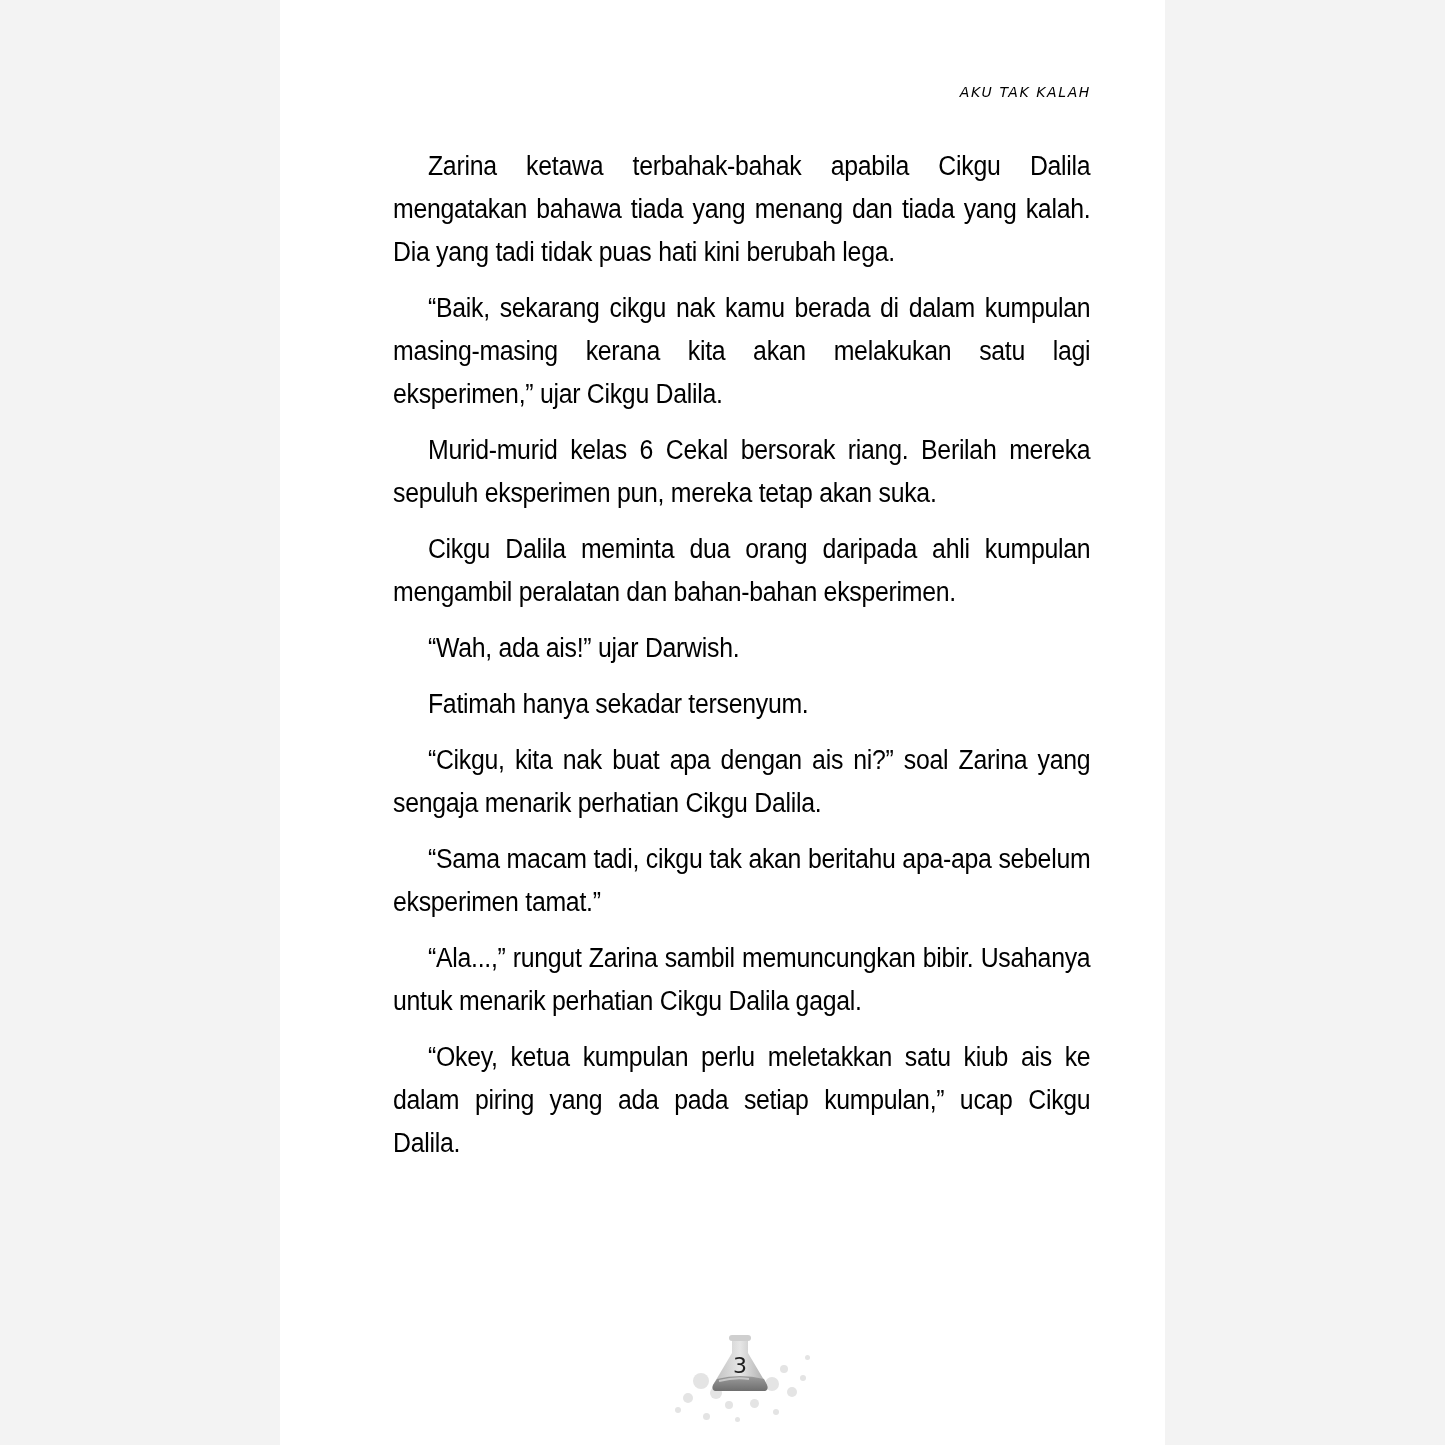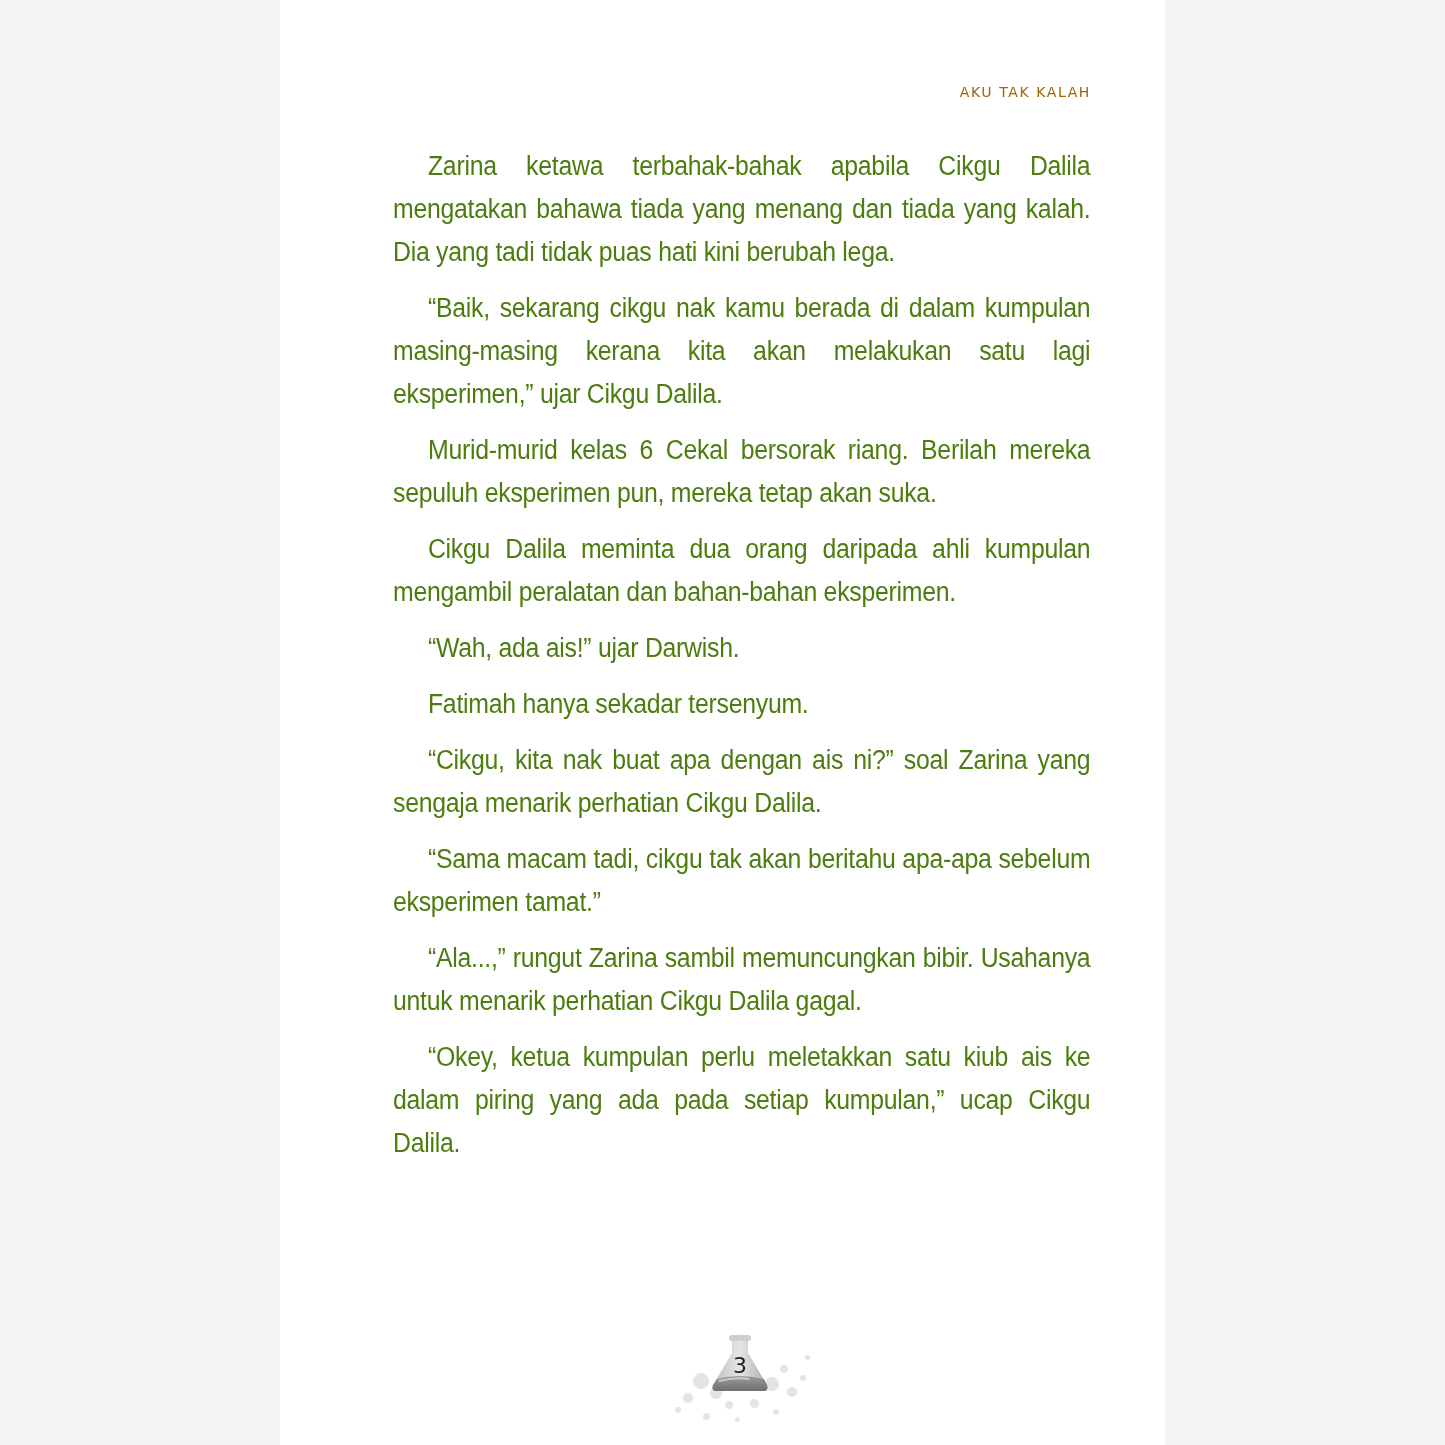--- a/index.html
+++ b/index.html
@@ -18,31 +18,32 @@
       height: 1445px;
       background: #ffffff;
     }
     .running-header {
       position: absolute;
       right: 74px;
       top: 84px;
       font-family: "DejaVu Sans", sans-serif;
       font-size: 14px;
       letter-spacing: 1.6px;
-      color: #a16207;
+      color: #000000;
+      font-style: italic;
     }
     .body-text {
       position: absolute;
       left: 113px;
       top: 145px;
       width: 698px;
       font-family: "Liberation Sans", sans-serif;
       font-size: 27px;
       line-height: 43px;
-      color: #4d7c0f;
+      color: #000000;
       letter-spacing: -0.3px;
     }
     .para {
       margin: 0 0 13px 0;
       text-indent: 38px;
       text-align: justify;
       transform-origin: left top;
       transform: scaleX(0.92);
       width: 758px;
     }

